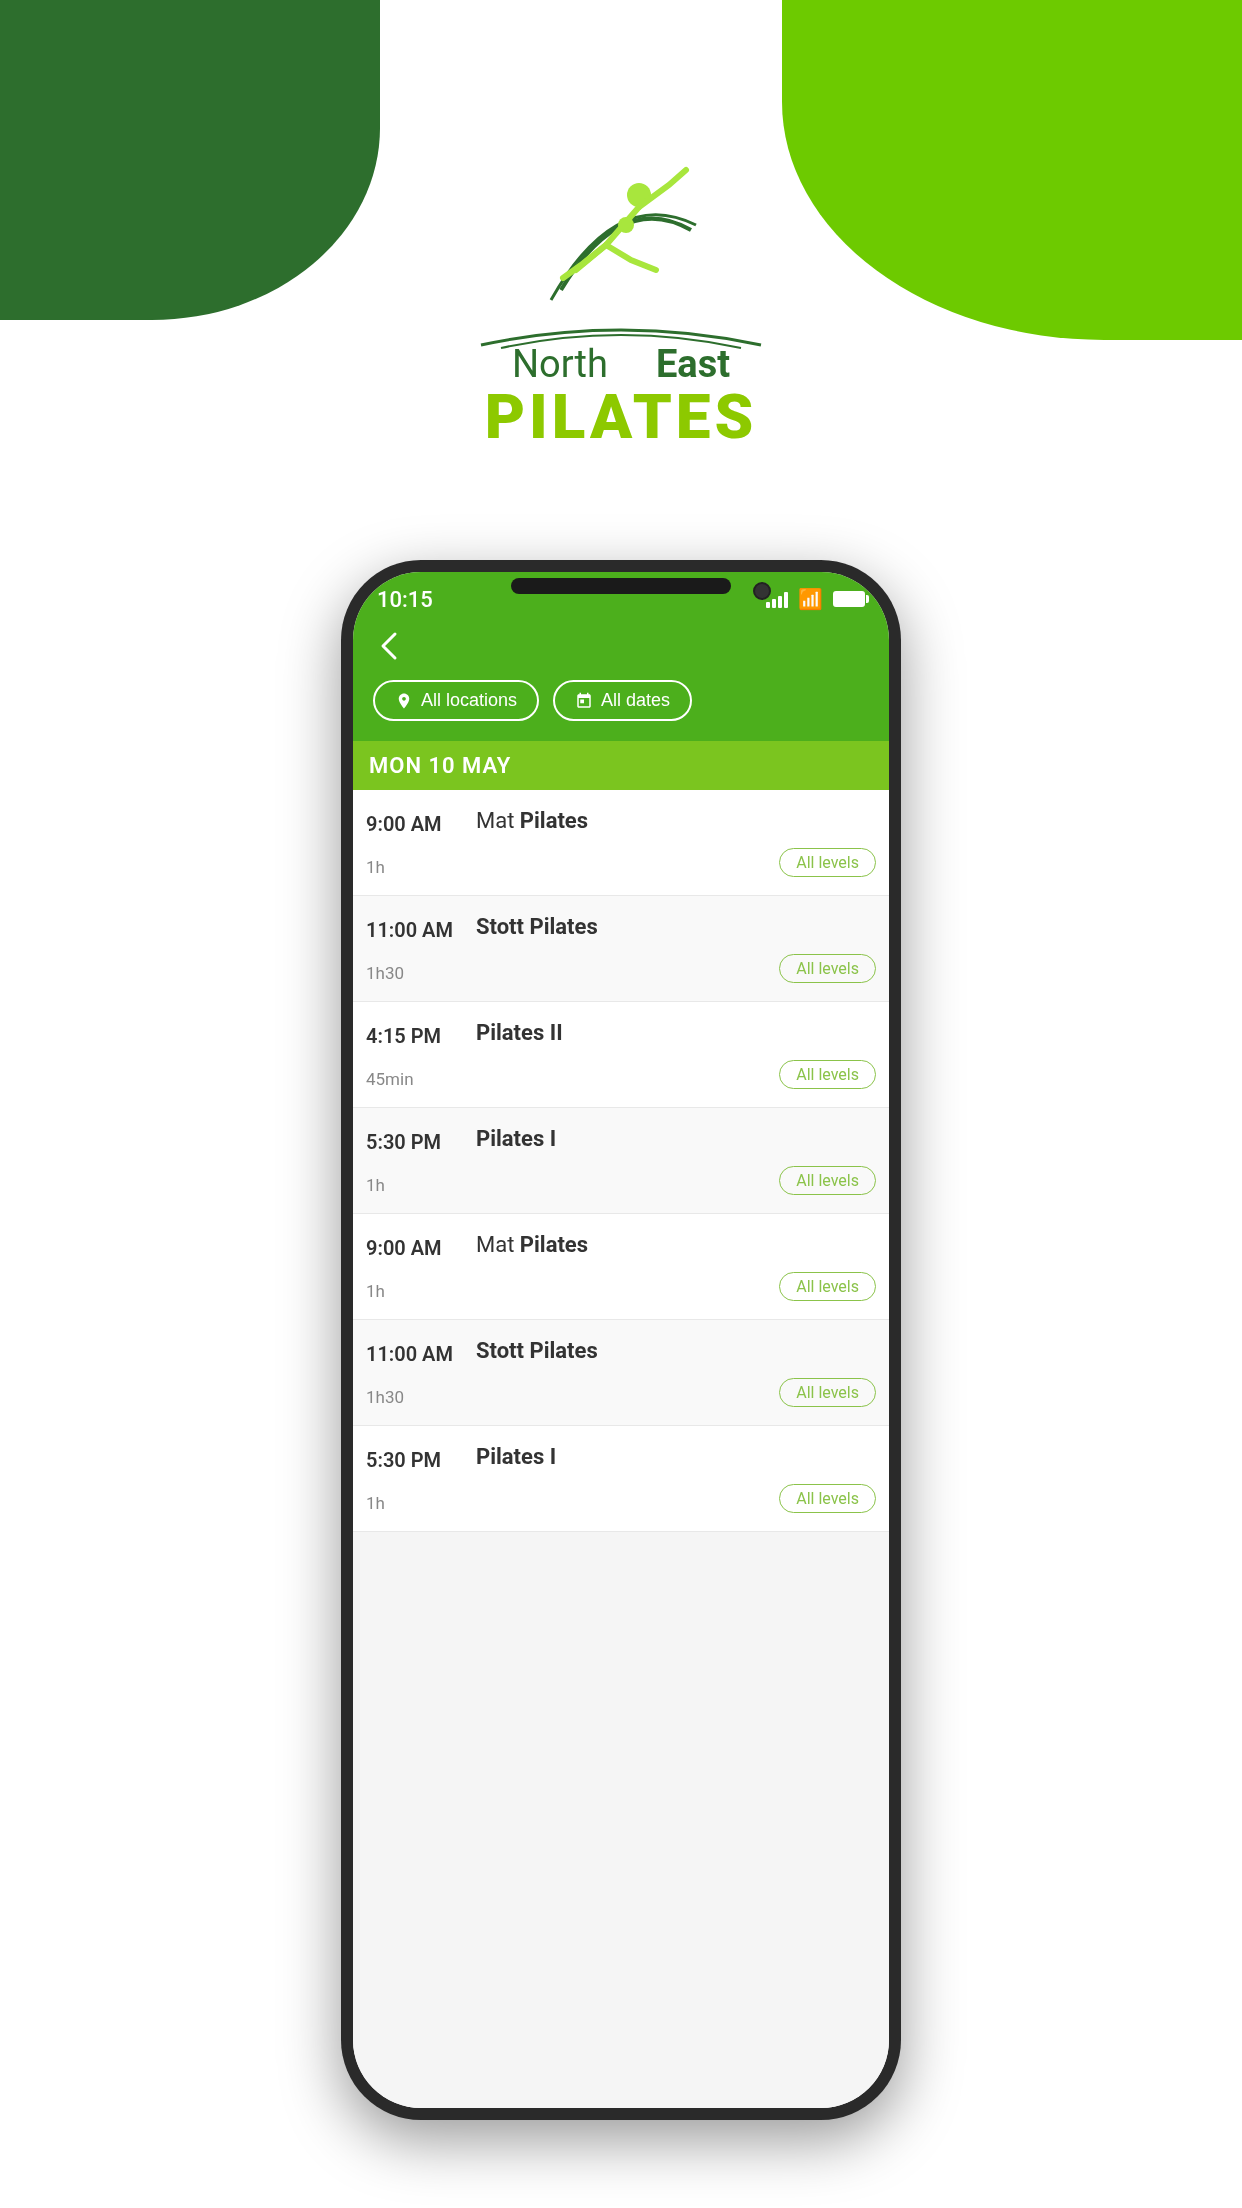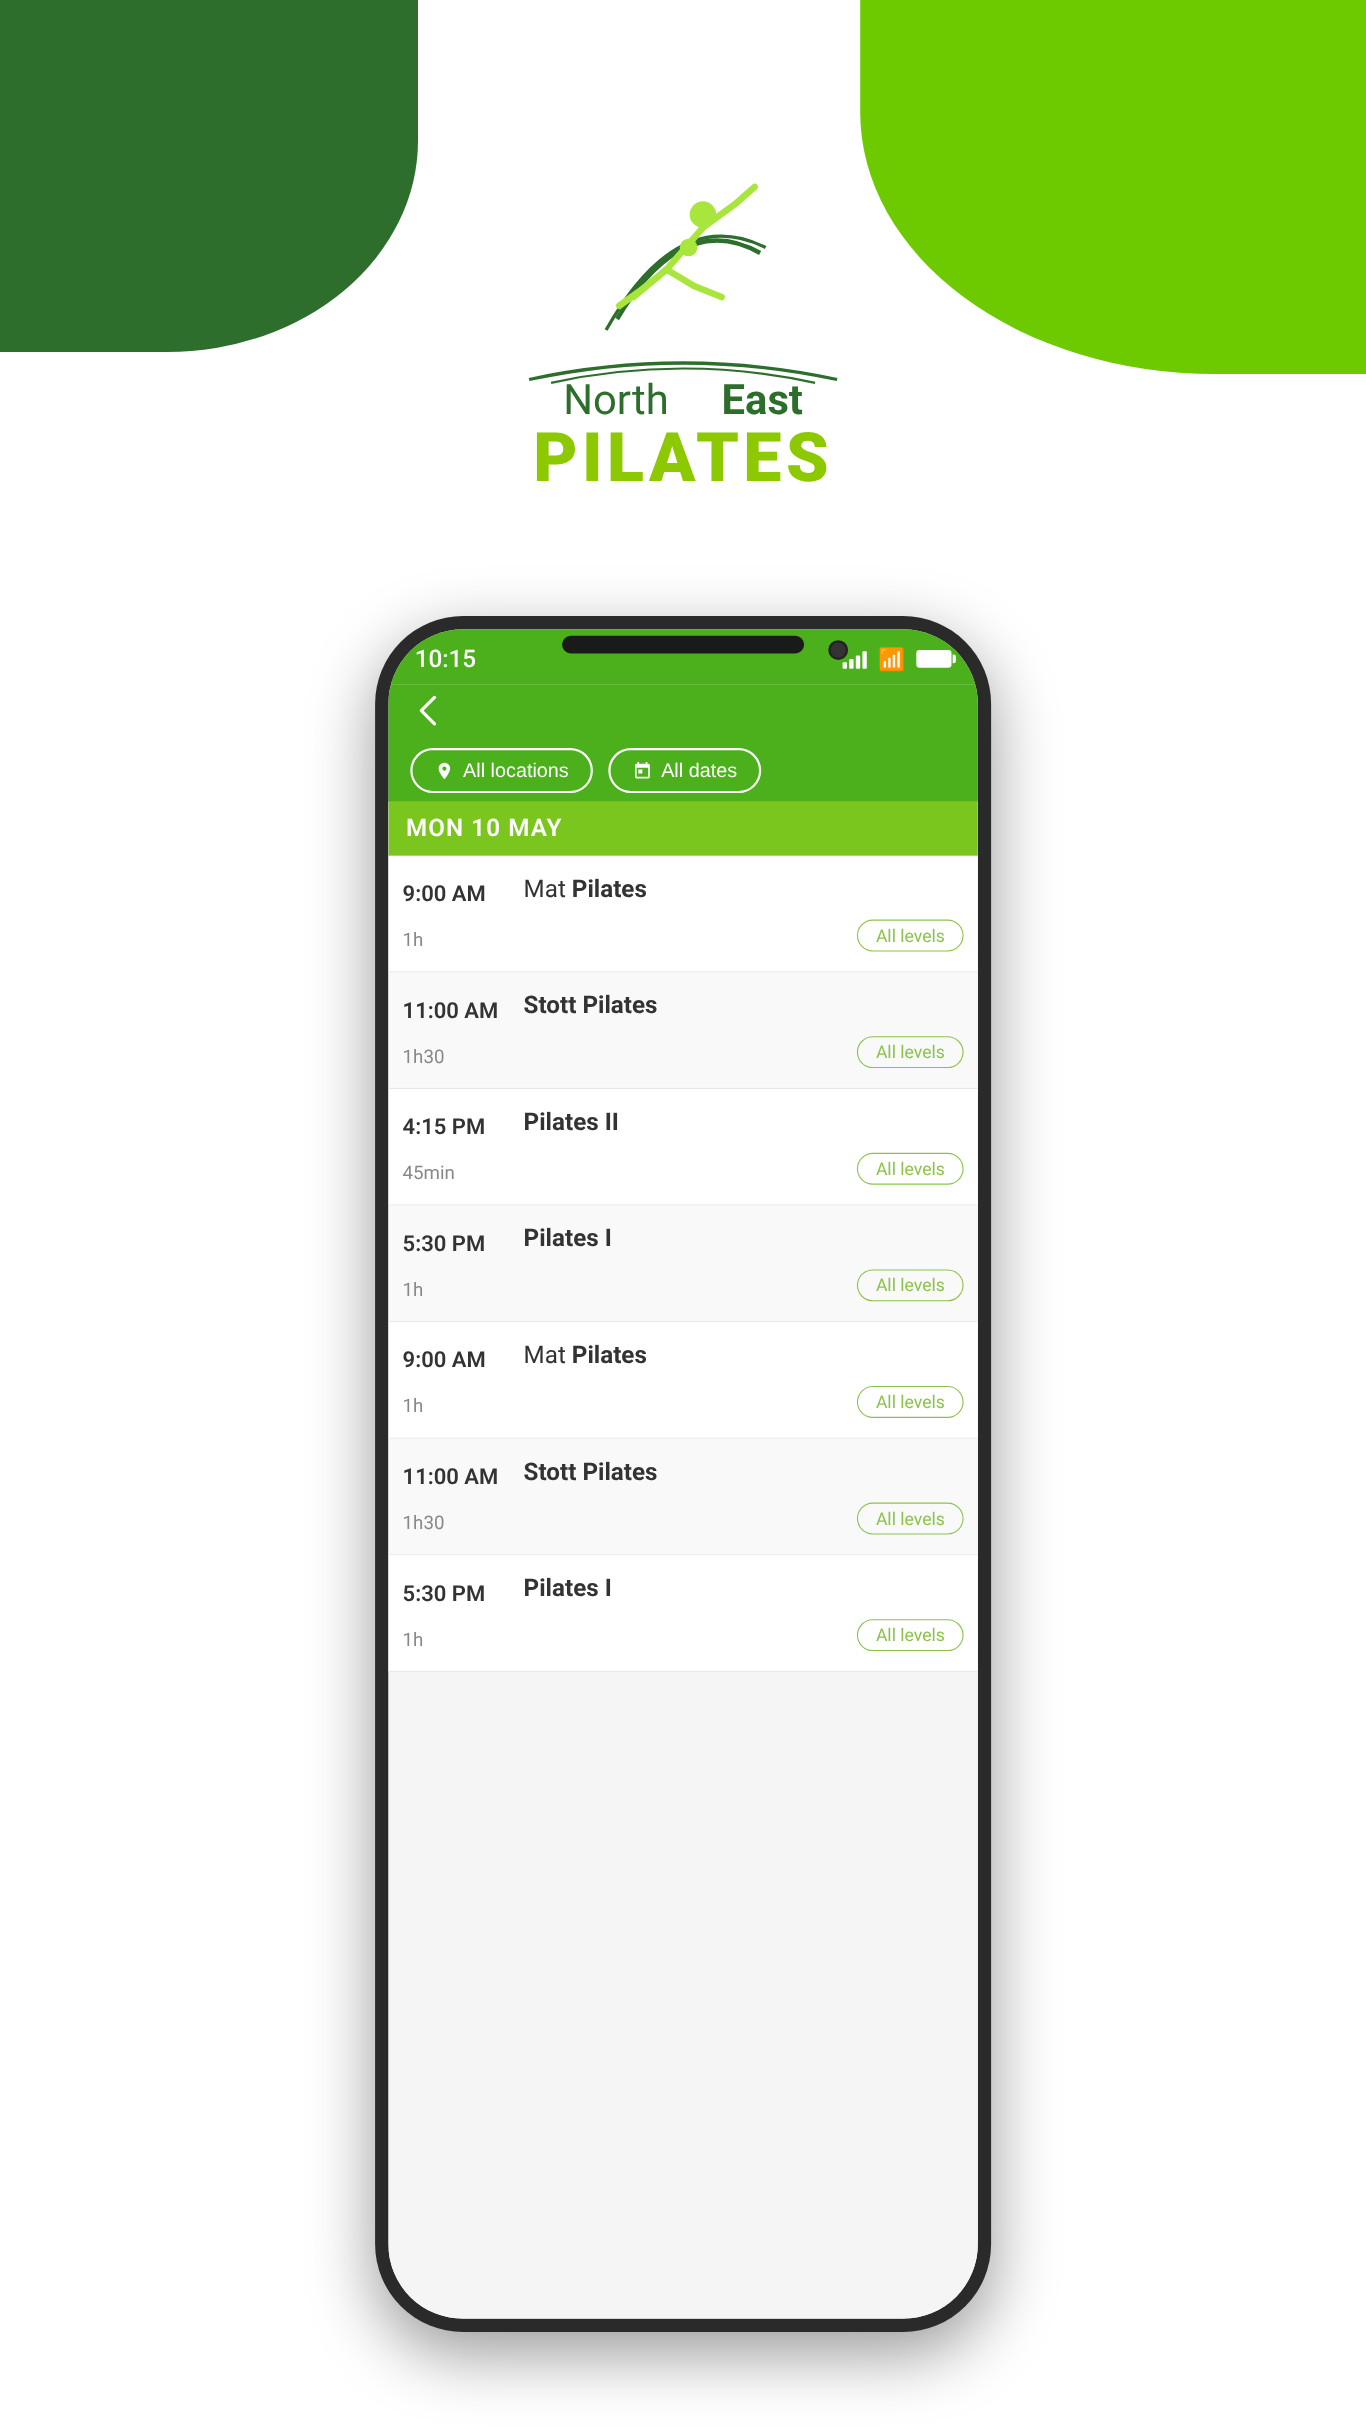--- a/index.html
+++ b/index.html
@@ -180,21 +180,21 @@
       color: white;
       font-size: 32px;
       cursor: pointer;
       display: flex;
       align-items: center;
     }
 
     
     .filter-bar {
       background: #4caf1c;
-      padding: 0 20px 8px;
+      padding: 0 20px 20px;
       display: flex;
       gap: 14px;
     }
 
     .filter-pill {
       border: 2px solid white;
       border-radius: 30px;
       padding: 8px 20px;
       color: white;
       font-size: 18px;

